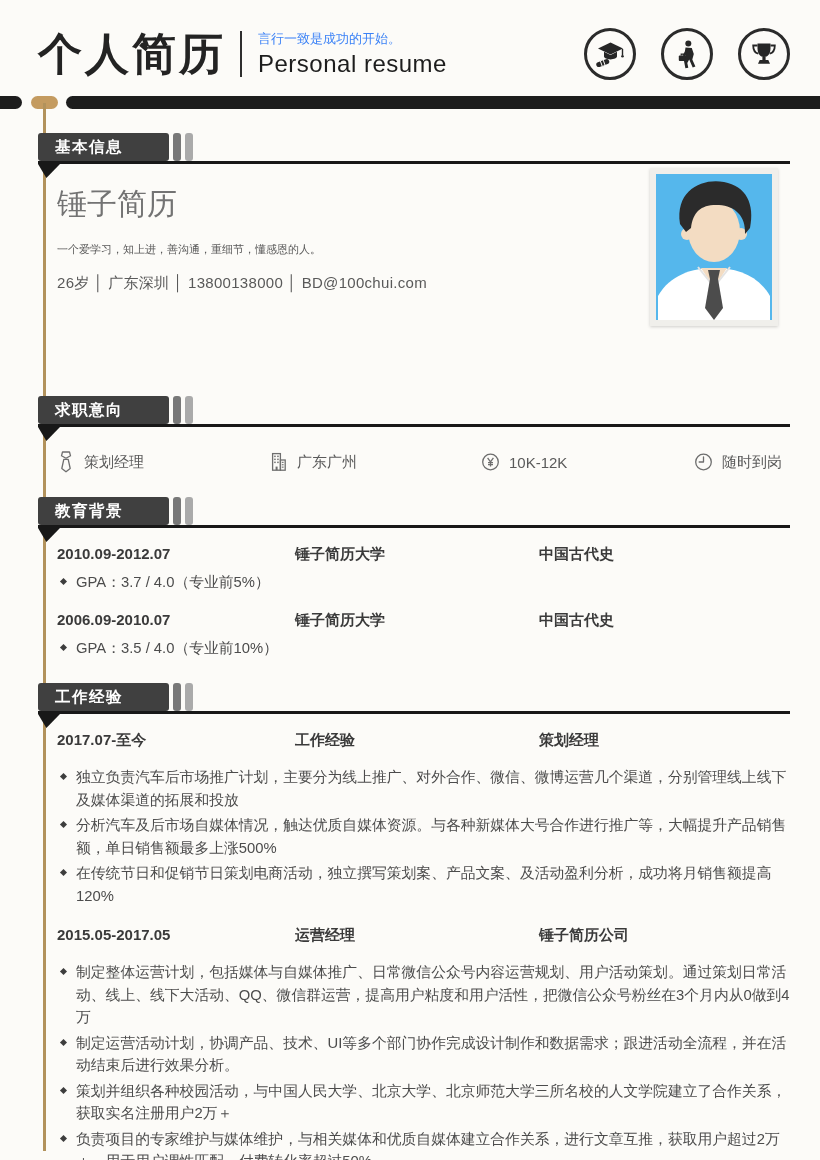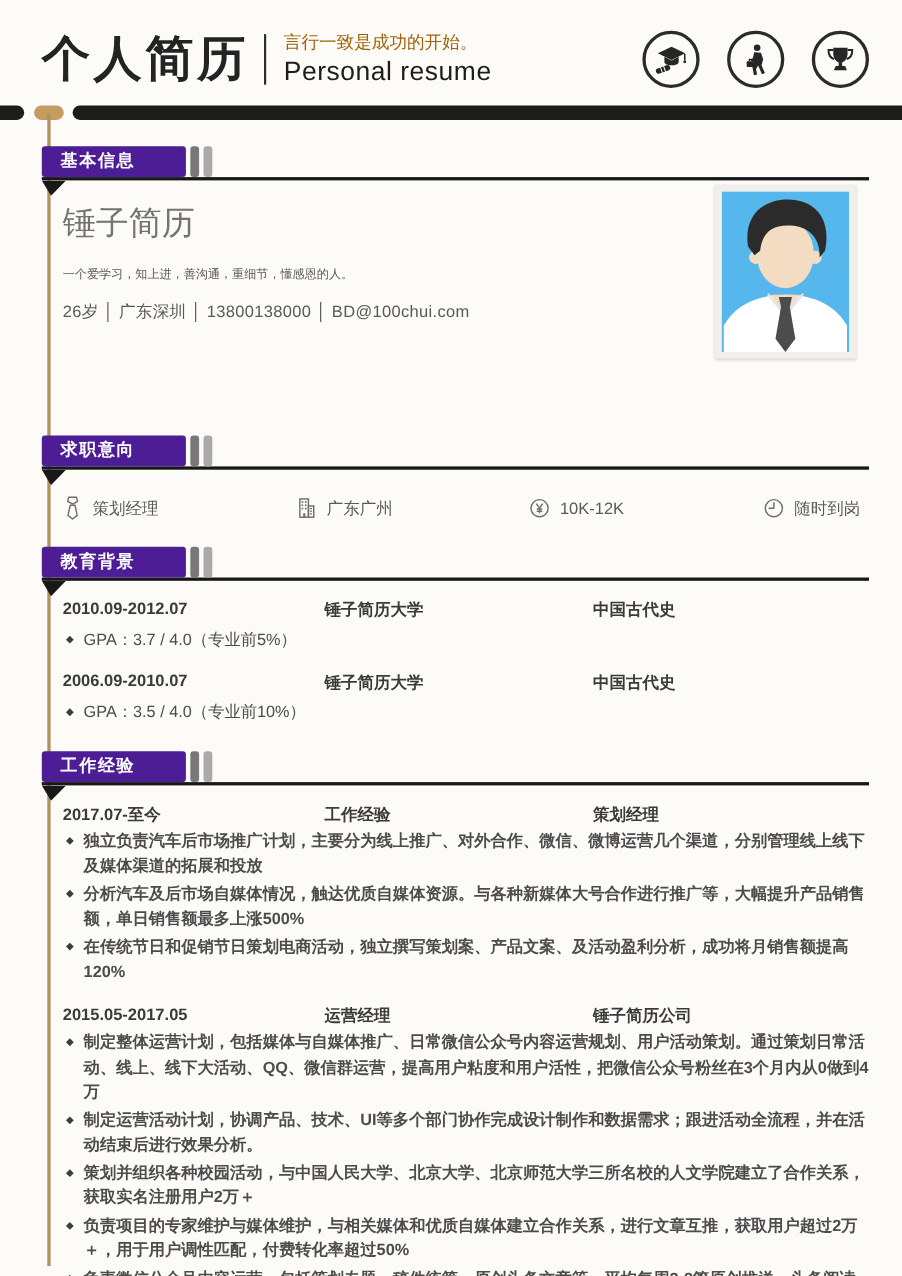--- a/index.html
+++ b/index.html
@@ -4,37 +4,37 @@
 <style>
   html,body{margin:0;padding:0;}
   body{width:820px;height:1160px;background:#fcfbf8;font-family:"Liberation Sans","DejaVu Sans",sans-serif;position:relative;overflow:hidden;}
   .page{position:relative;width:820px;height:881px;}
 
   
   .hdr{display:flex;align-items:center;padding:20px 30px 0 38px;height:68px;}
   .hdr-title{font-size:44px;font-weight:600;color:#232323;letter-spacing:3px;margin:0;line-height:1;}
   .hdr-div{width:2px;height:46px;background:#2e2e2e;margin:0 16px 0 14px;}
   .hdr-sub{display:flex;flex-direction:column;justify-content:center;}
-  .hdr-motto{font-size:16px;color:#a16207;margin-bottom:2px;}
+  .hdr-motto{font-size:13px;color:#3b82f6;margin-bottom:2px;}
   .hdr-en{font-size:24px;color:#1d1d1d;font-weight:400;letter-spacing:.5px;}
   .hdr-icons{margin-left:auto;display:flex;gap:25px;}
   .circle-ic{width:52px;height:52px;border:3px solid #2b2b2b;border-radius:50%;background:#fcfbf8;display:flex;align-items:center;justify-content:center;box-sizing:border-box;}
 
   
   .topbar{display:flex;height:13px;margin-top:8px;}
   .tb1{width:22px;background:#1d1d1d;border-radius:0 7px 7px 0;}
   .tb2{width:27px;background:#c49b60;border-radius:7px;margin-left:9px;}
   .tb3{flex:1;background:#1d1d1d;border-radius:7px 0 0 7px;margin-left:8px;}
   .goldline{position:absolute;left:43px;top:103px;width:3px;height:1048px;background:#b2925c;z-index:0;}
 
   
   main{position:relative;z-index:1;padding:0 30px 0 38px;}
   .sec-head{position:relative;height:31px;margin-top:24px;}
   .sec-line{position:absolute;left:0;right:0;bottom:0;height:3px;background:#181818;}
-  .ribbon{position:absolute;left:0;top:0;height:28px;width:131px;background:#4c1d95;border-radius:3px;color:#fff;font-size:15.5px;font-weight:bold;line-height:28px;padding-left:17px;box-sizing:border-box;letter-spacing:1.5px;z-index:2;}
+  .ribbon{position:absolute;left:0;top:0;height:28px;width:131px;background:#404040;border-radius:3px;color:#fff;font-size:15.5px;font-weight:bold;line-height:28px;padding-left:17px;box-sizing:border-box;letter-spacing:1.5px;z-index:2;}
   .strip{position:absolute;top:0;height:28px;width:8px;border-radius:3px;}
   .s1{left:135px;background:#787878;}
   .s2{left:147px;background:#aaa;}
   .fold{position:absolute;left:0;top:31px;width:22px;height:14px;background:#181818;clip-path:polygon(0 0,100% 0,38% 100%);}
 
   
   .name{font-size:30px;font-weight:500;color:#737373;margin:22px 0 0 19px;line-height:1.2;}
   .tagline{font-size:11px;color:#595959;margin:20px 0 0 19px;}
   .meta{font-size:15px;color:#595959;margin:17px 0 0 19px;letter-spacing:.3px;}
   .basic-body{min-height:186px;}
@@ -44,21 +44,21 @@
 
   
   .intent{display:grid;grid-template-columns:212px 212px 213px 1fr;padding-left:19px;margin:24px 0 14px 0;}
   .intent-item{display:flex;align-items:center;gap:9px;font-size:15px;color:#5a5a5a;}
 
   
   .row3{display:grid;grid-template-columns:238px 244px 1fr;padding-left:19px;margin-top:17px;font-size:15px;font-weight:bold;color:#3a3a3a;}
   ul{margin:0;padding:0;list-style:none;}
   li.bul{position:relative;padding-left:38px;font-size:14.8px;line-height:22.5px;color:#4c4c4c;margin-top:7px;}
   li.bul::before{content:"";position:absolute;left:23px;top:8px;width:5px;height:5px;background:#3d3d3d;transform:rotate(45deg);}
-  .work ul{margin-top:4px;font-weight:bold;}
+  .work ul{margin-top:16px;}
   .work li.bul{margin-top:3px;}
   .edu-gpa{margin-top:4px;}
 
   svg{display:block;}
 </style>
 </head>
 <body>
 
 <div class="page">
 

